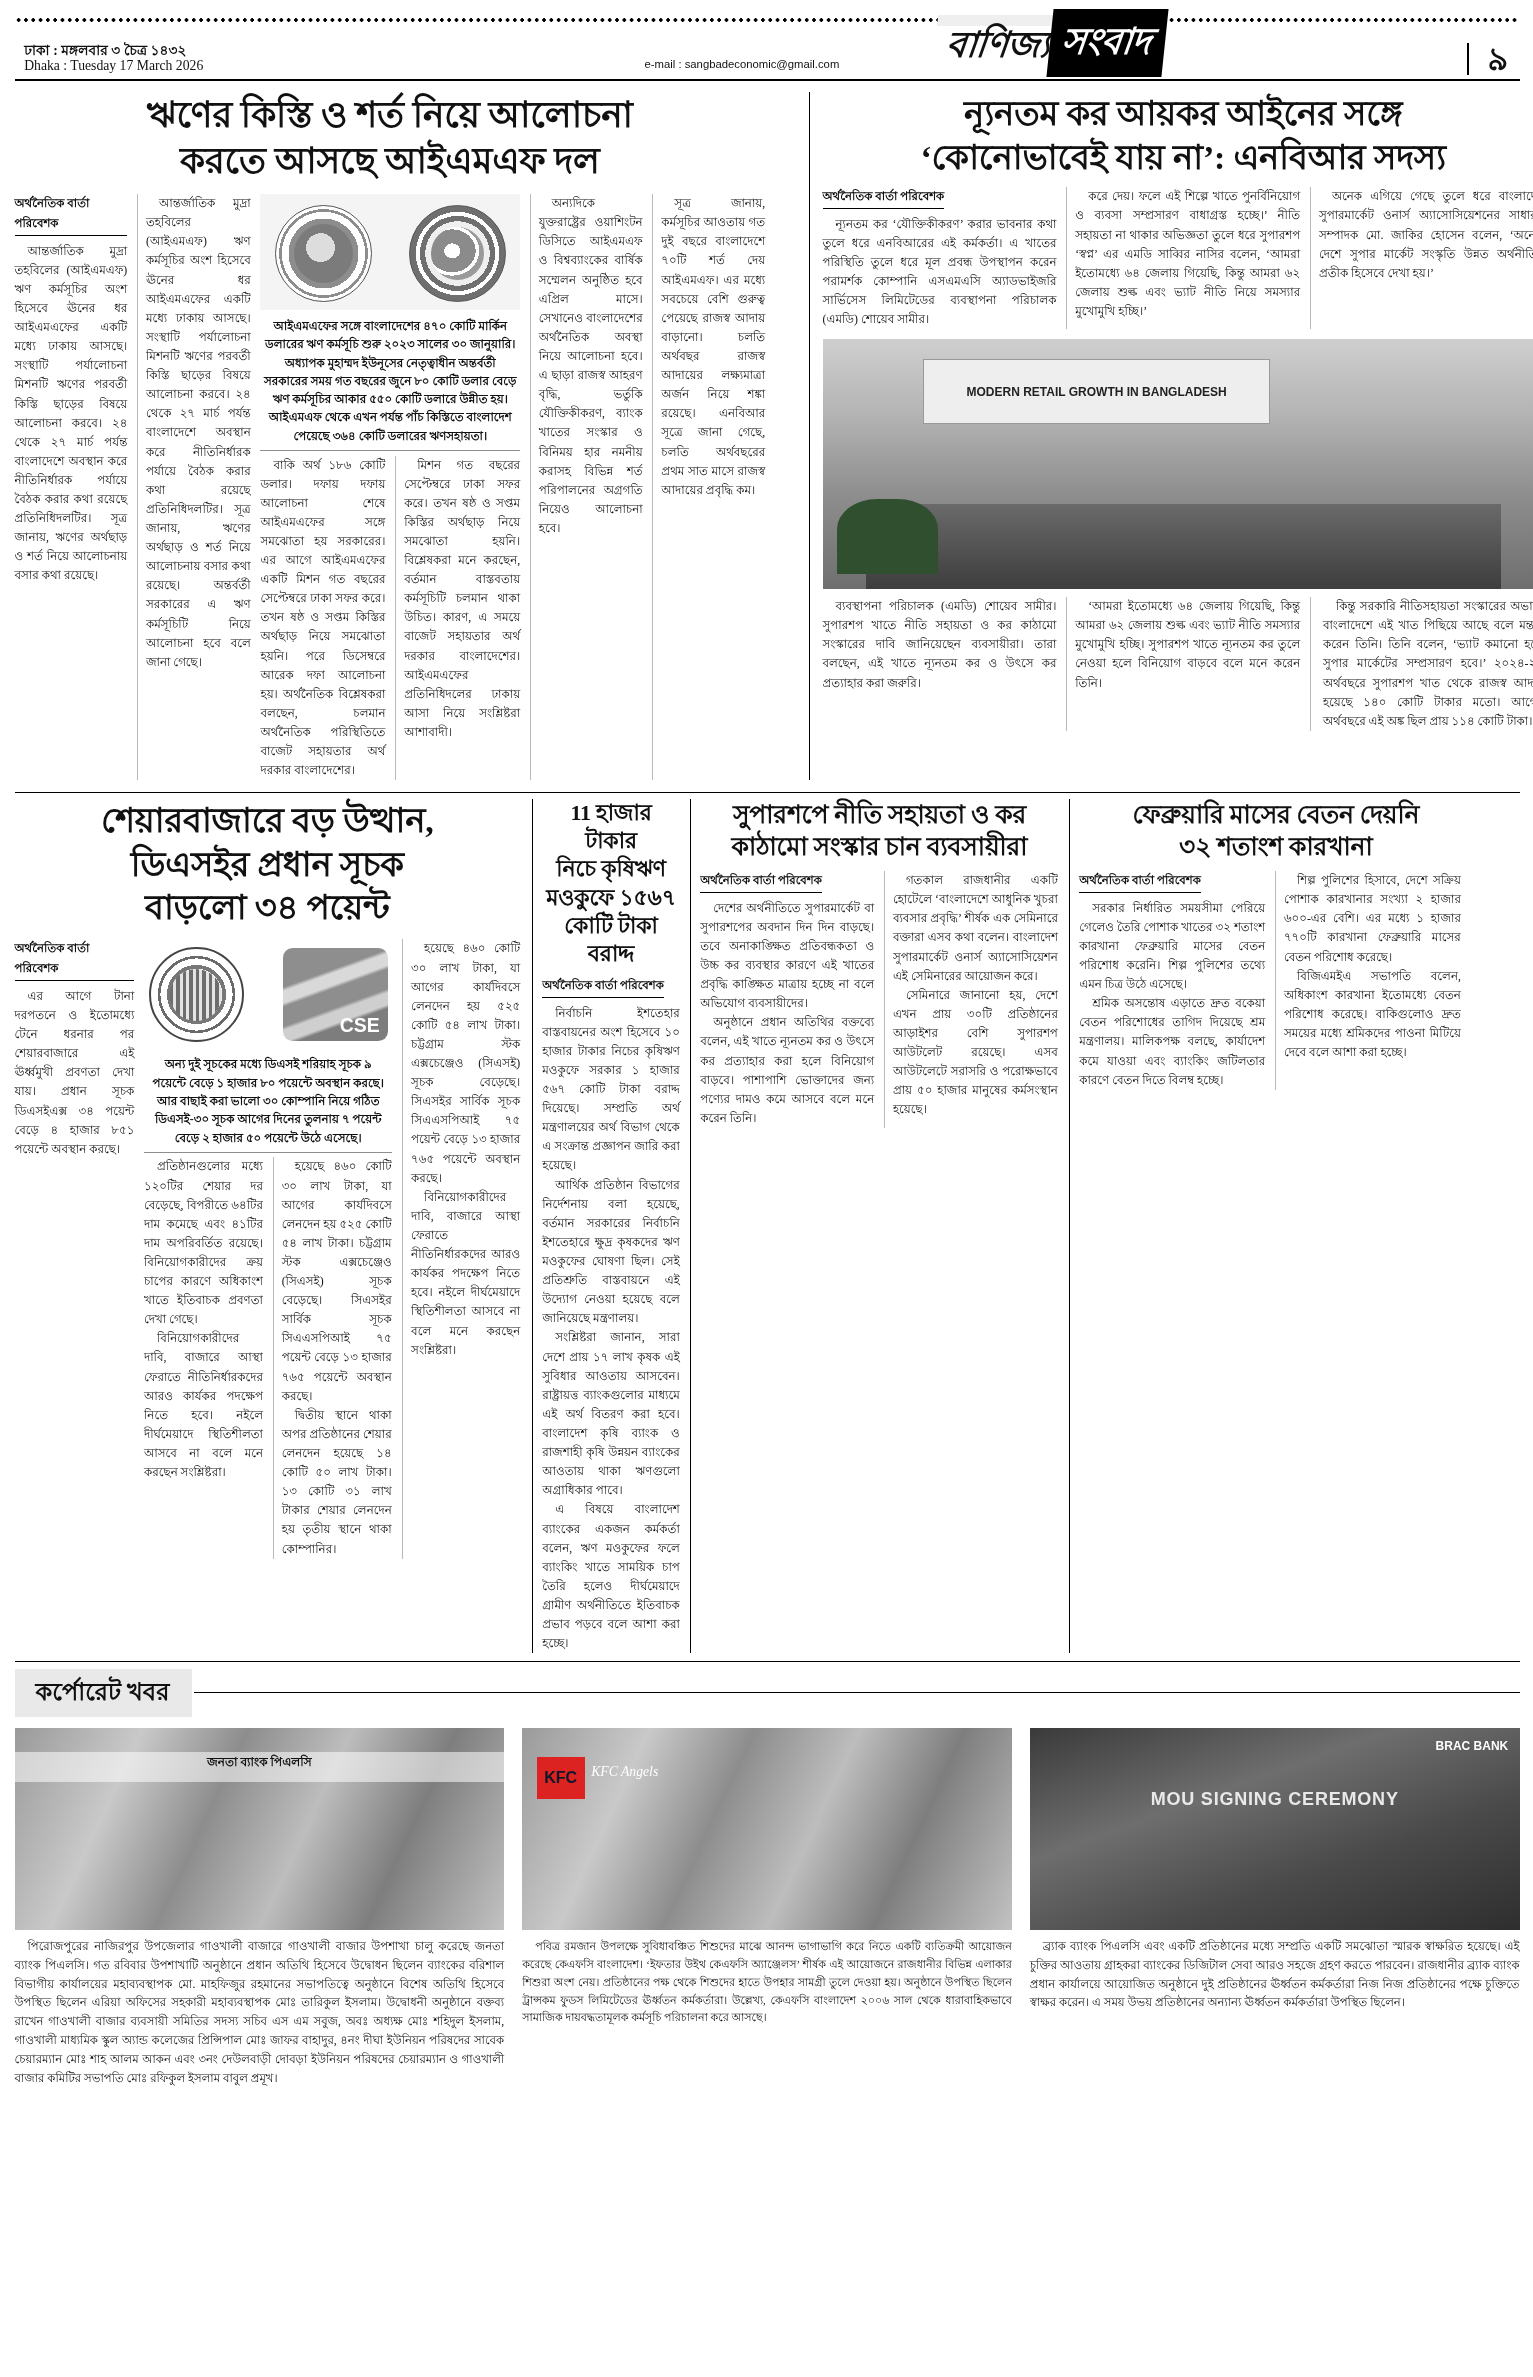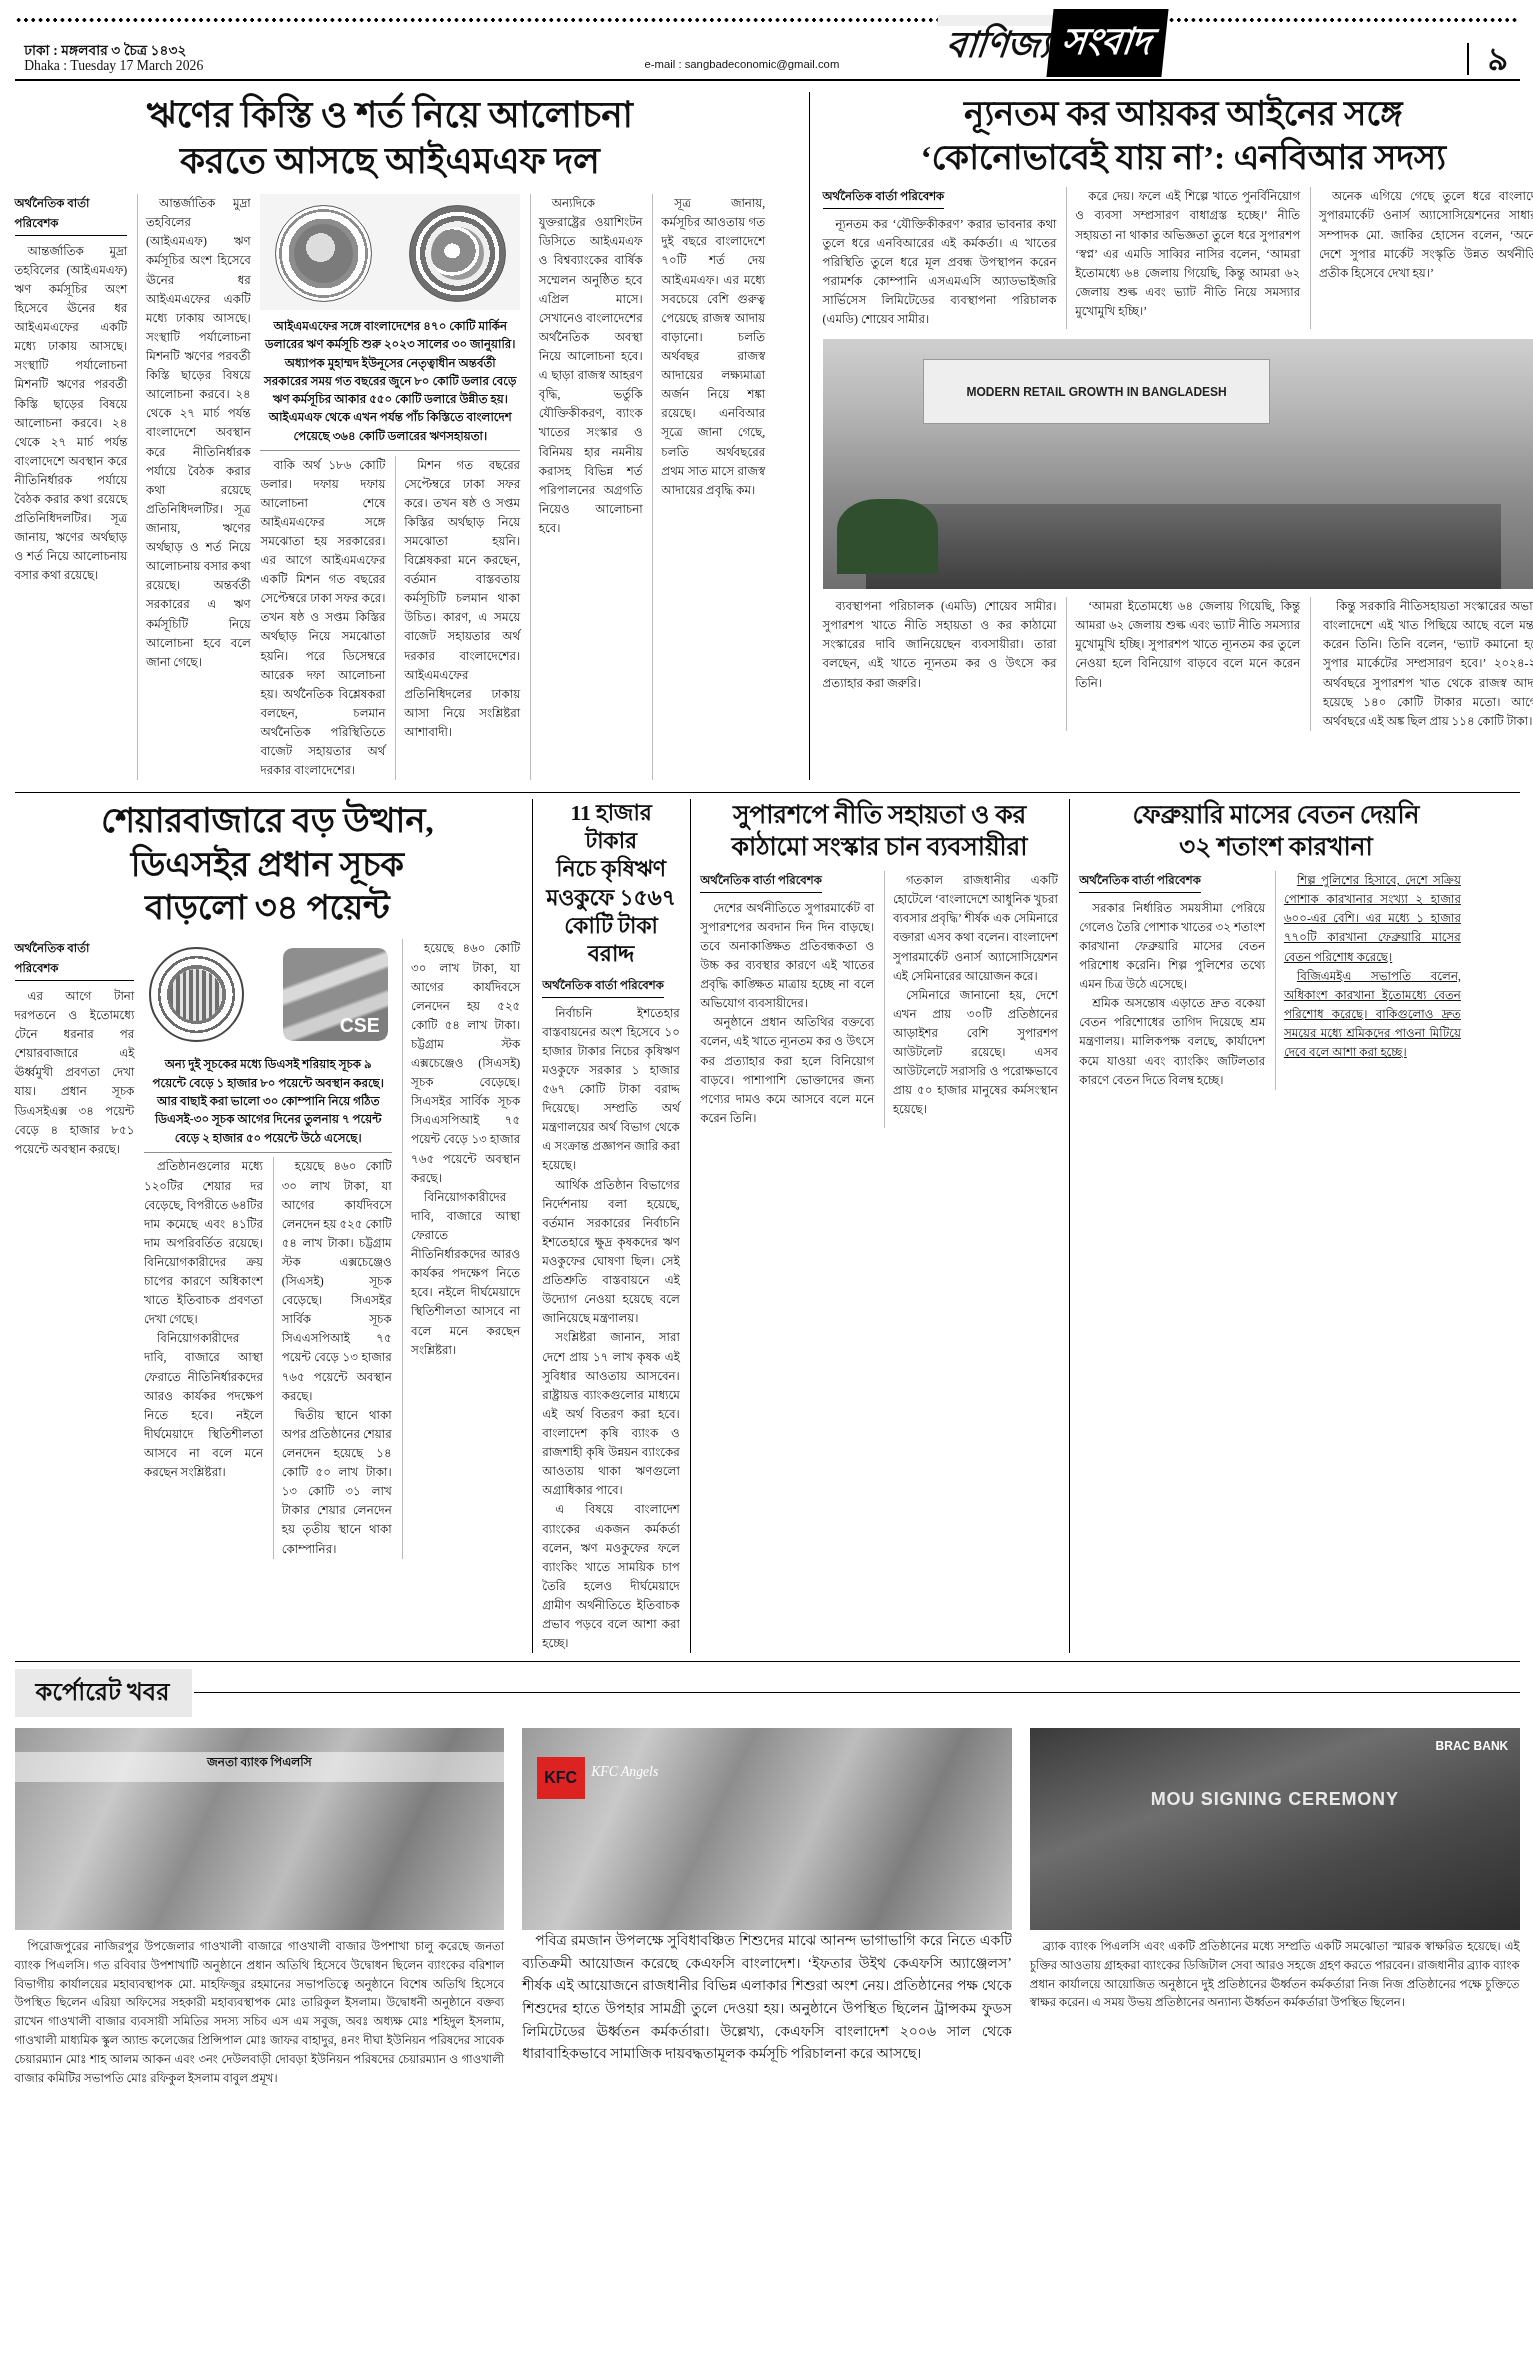--- a/index.html
+++ b/index.html
@@ -406,21 +406,21 @@
       <div class="hl hl-md">ফেব্রুয়ারি মাসের বেতন দেয়নি</div>
       <div class="hl hl-md" style="margin-bottom:8px;">৩২ শতাংশ কারখানা</div>
       <div style="display:flex; gap:9.7px;">
         <div style="width:186px;">
           <div class="byline">অর্থনৈতিক বার্তা পরিবেশক</div>
           <div class="coltext">
             <p>সরকার নির্ধারিত সময়সীমা পেরিয়ে গেলেও তৈরি পোশাক খাতের ৩২ শতাংশ কারখানা ফেব্রুয়ারি মাসের বেতন পরিশোধ করেনি। শিল্প পুলিশের তথ্যে এমন চিত্র উঠে এসেছে।</p>
             <p>শ্রমিক অসন্তোষ এড়াতে দ্রুত বকেয়া বেতন পরিশোধের তাগিদ দিয়েছে শ্রম মন্ত্রণালয়। মালিকপক্ষ বলছে, কার্যাদেশ কমে যাওয়া এবং ব্যাংকিং জটিলতার কারণে বেতন দিতে বিলম্ব হচ্ছে।</p>
           </div>
         </div>
-        <div style="width:186px; padding-left:8px;text-decoration:underline;" class="coltext vline">
+        <div style="width:186px; padding-left:8px;" class="coltext vline">
           <p>শিল্প পুলিশের হিসাবে, দেশে সক্রিয় পোশাক কারখানার সংখ্যা ২ হাজার ৬০০-এর বেশি। এর মধ্যে ১ হাজার ৭৭০টি কারখানা ফেব্রুয়ারি মাসের বেতন পরিশোধ করেছে।</p>
           <p>বিজিএমইএ সভাপতি বলেন, অধিকাংশ কারখানা ইতোমধ্যে বেতন পরিশোধ করেছে। বাকিগুলোও দ্রুত সময়ের মধ্যে শ্রমিকদের পাওনা মিটিয়ে দেবে বলে আশা করা হচ্ছে।</p>
         </div>
       </div>
     </div>
   </div>
 
   <div class="hrule-thick" style="margin-top:8px;"></div>
 
   <div class="sec-head">
@@ -439,21 +439,21 @@
       <div class="coltext" style="margin-top:8px; font-size:11.6px;">
         <p>পিরোজপুরের নাজিরপুর উপজেলার গাওখালী বাজারে গাওখালী বাজার উপশাখা চালু করেছে জনতা ব্যাংক পিএলসি। গত রবিবার উপশাখাটি অনুষ্ঠানে প্রধান অতিথি হিসেবে উদ্বোধন ছিলেন ব্যাংকের বরিশাল বিভাগীয় কার্যালয়ের মহাব্যবস্থাপক মো. মাহফিজুর রহমানের সভাপতিত্বে অনুষ্ঠানে বিশেষ অতিথি হিসেবে উপস্থিত ছিলেন এরিয়া অফিসের সহকারী মহাব্যবস্থাপক মোঃ তারিকুল ইসলাম। উদ্বোধনী অনুষ্ঠানে বক্তব্য রাখেন গাওখালী বাজার ব্যবসায়ী সমিতির সদস্য সচিব এস এম সবুজ, অবঃ অধ্যক্ষ মোঃ শহিদুল ইসলাম, গাওখালী মাধ্যমিক স্কুল অ্যান্ড কলেজের প্রিন্সিপাল মোঃ জাফর বাহাদুর, ৪নং দীঘা ইউনিয়ন পরিষদের সাবেক চেয়ারম্যান মোঃ শাহ আলম আকন এবং ৩নং দেউলবাড়ী দোবড়া ইউনিয়ন পরিষদের চেয়ারম্যান ও গাওখালী বাজার কমিটির সভাপতি মোঃ রফিকুল ইসলাম বাবুল প্রমূখ।</p>
       </div>
     </div>
 
     <div style="width:491px;">
       <div class="photo people" style="height:202px;">
         <div style="position:absolute;left:14.5px;top:29px;width:48px;height:42px;background:#d22;color:#0f172a;font-family:'Liberation Sans',sans-serif;font-weight:700;font-size:16px;display:flex;align-items:center;justify-content:center;">KFC</div>
         <div style="position:absolute;left:69px;top:36px;font-family:'Liberation Serif',serif;font-style:italic;font-size:13.7px;color:#fff;">KFC Angels</div>
       </div>
-      <div class="coltext" style="font-size:14px;">
+      <div class="coltext" style="margin-top:8px; font-size:11px;">
         <p>পবিত্র রমজান উপলক্ষে সুবিধাবঞ্চিত শিশুদের মাঝে আনন্দ ভাগাভাগি করে নিতে একটি ব্যতিক্রমী আয়োজন করেছে কেএফসি বাংলাদেশ। ‘ইফতার উইথ কেএফসি অ্যাঞ্জেলস’ শীর্ষক এই আয়োজনে রাজধানীর বিভিন্ন এলাকার শিশুরা অংশ নেয়। প্রতিষ্ঠানের পক্ষ থেকে শিশুদের হাতে উপহার সামগ্রী তুলে দেওয়া হয়। অনুষ্ঠানে উপস্থিত ছিলেন ট্রান্সকম ফুডস লিমিটেডের ঊর্ধ্বতন কর্মকর্তারা। উল্লেখ্য, কেএফসি বাংলাদেশ ২০০৬ সাল থেকে ধারাবাহিকভাবে সামাজিক দায়বদ্ধতামূলক কর্মসূচি পরিচালনা করে আসছে।</p>
       </div>
     </div>
 
     <div style="width:491px;">
       <div class="photo dark" style="height:202px;">
         <div style="position:absolute;left:0;right:0;top:30%;text-align:center;font-family:'Liberation Sans',sans-serif;font-weight:700;font-size:18px;color:#e9e9e9;letter-spacing:0.8px;">MOU SIGNING CEREMONY</div>
         <div style="position:absolute;right:11.3px;top:11.3px;font-family:'Liberation Sans',sans-serif;font-weight:700;font-size:12px;color:#fff;">BRAC BANK</div>
       </div>
       <div class="coltext" style="margin-top:8px; font-size:11.6px;">

